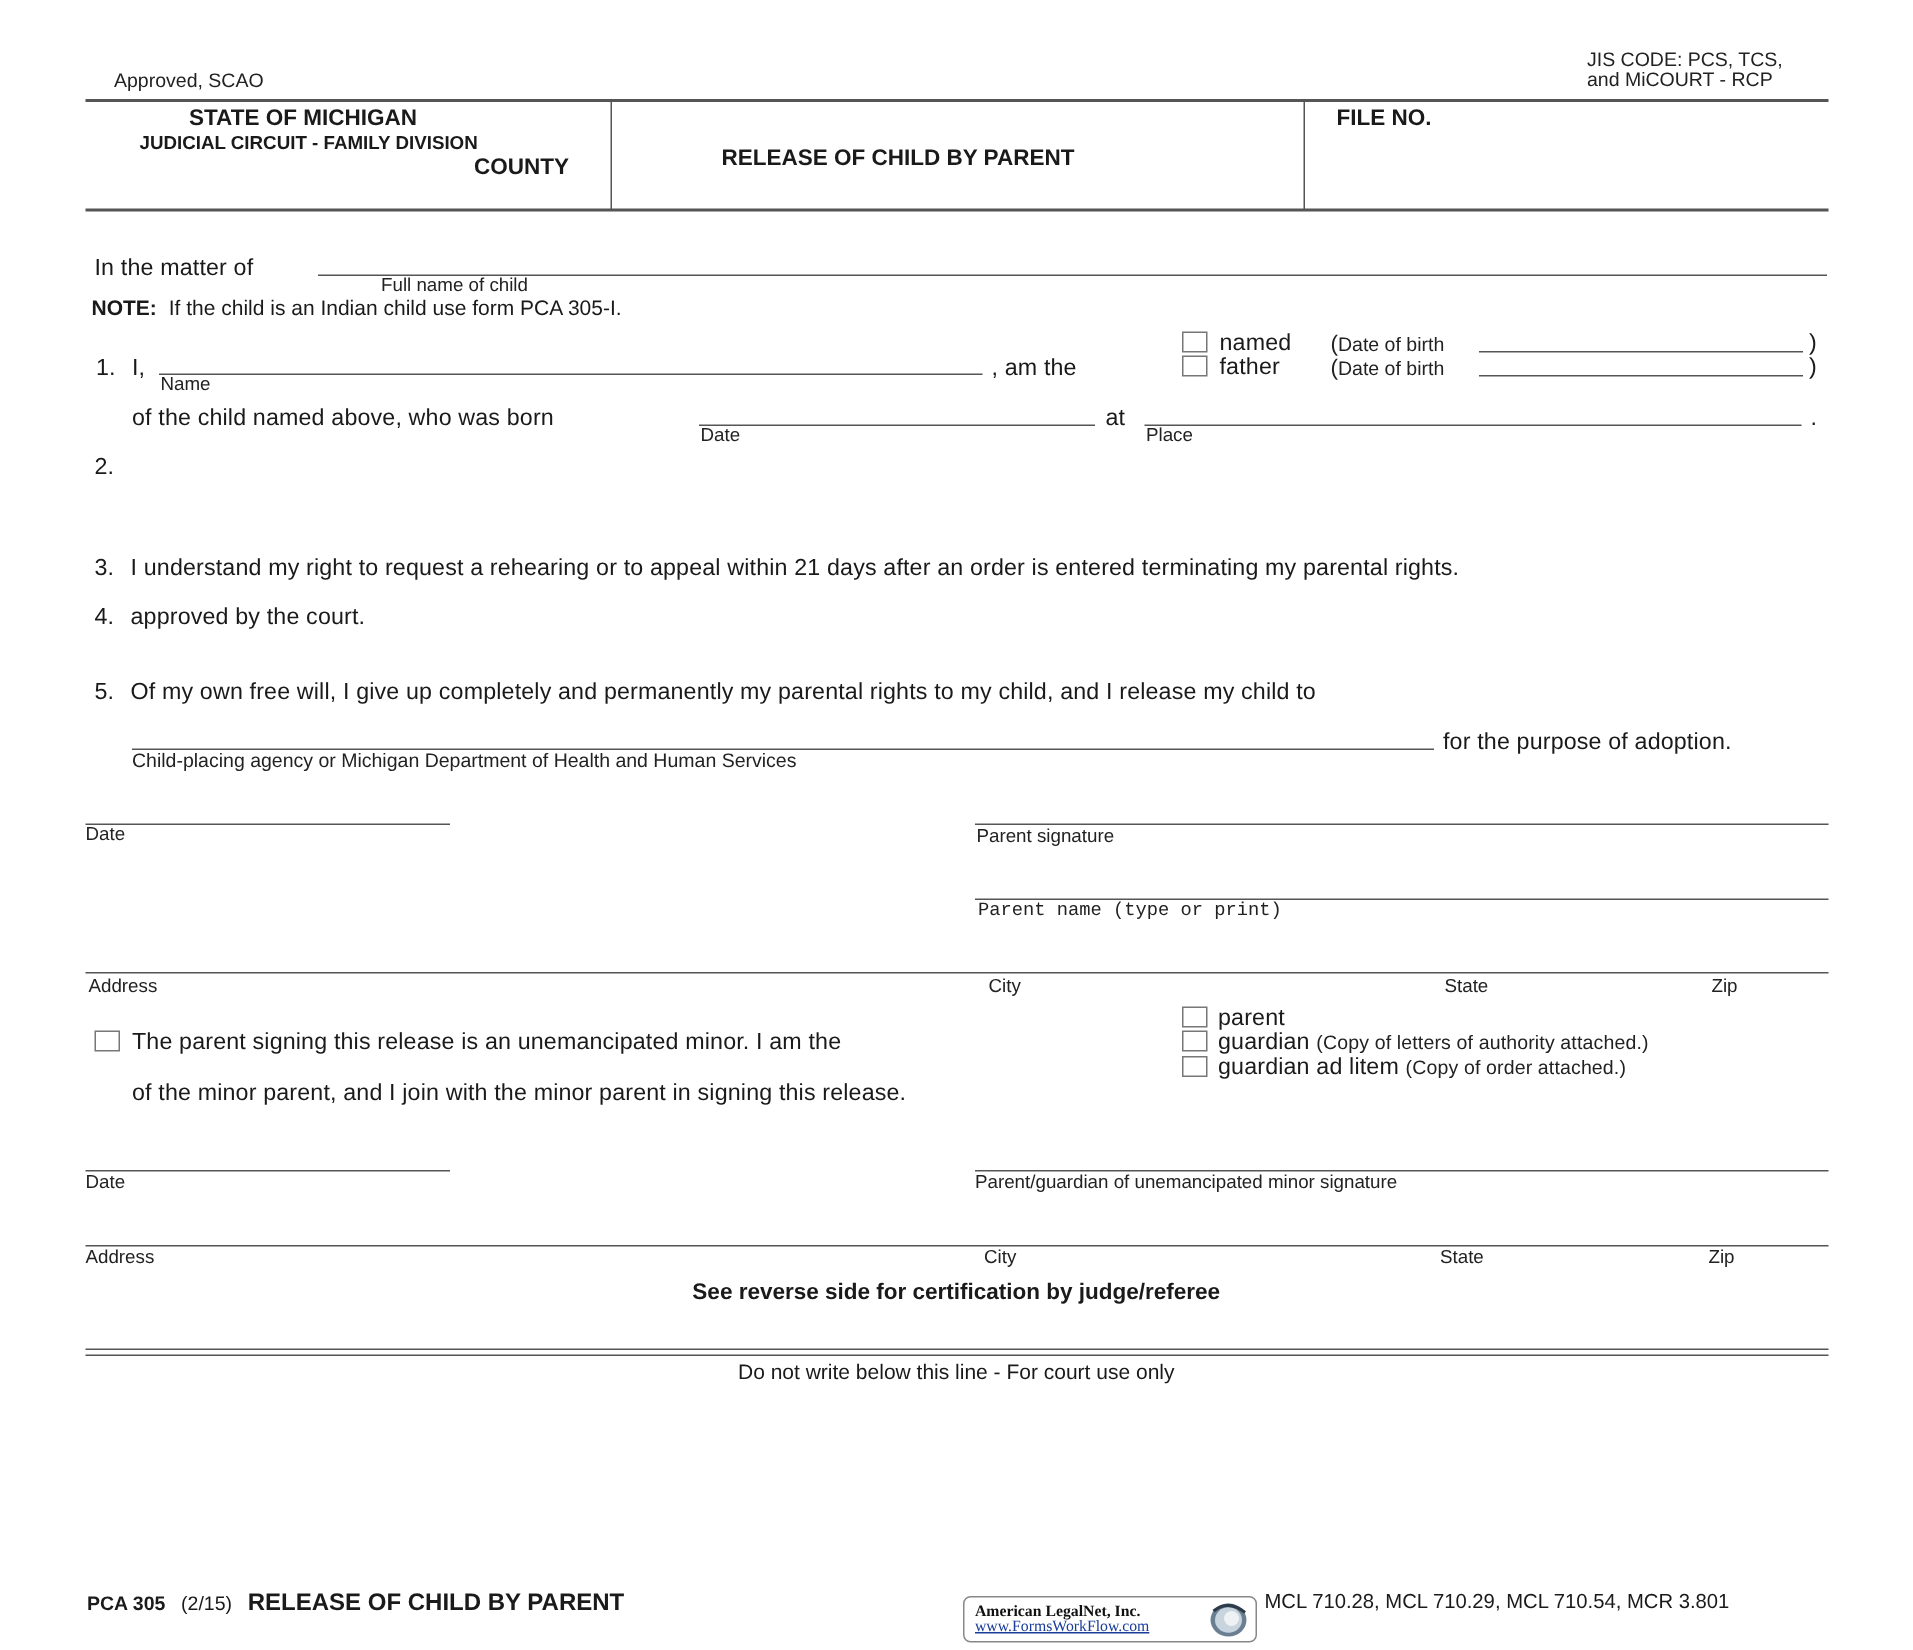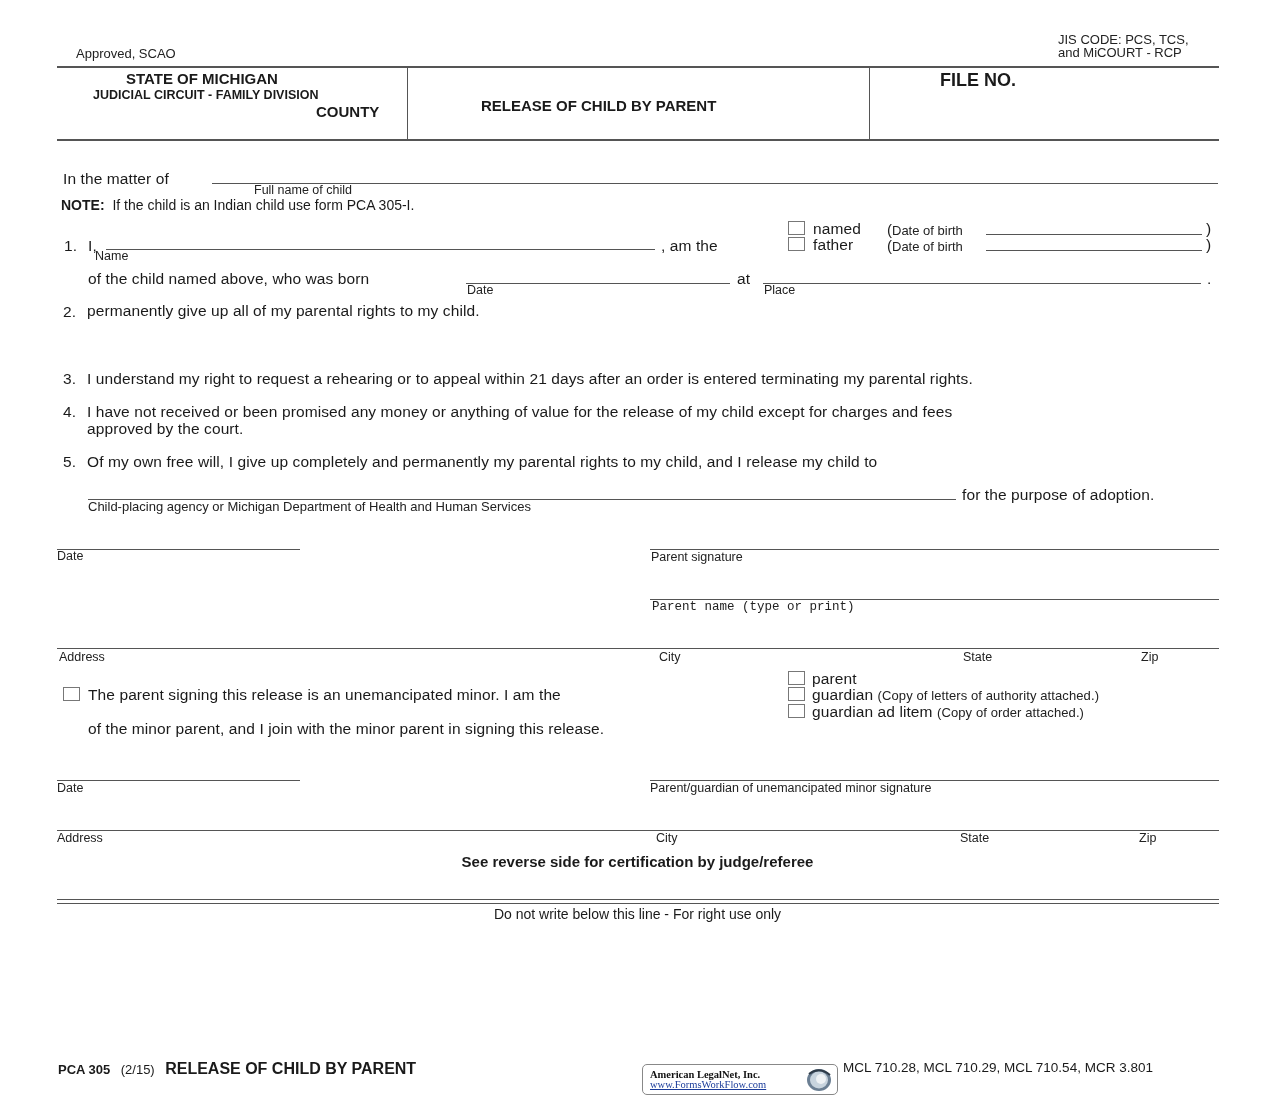--- a/index.html
+++ b/index.html
@@ -37,38 +37,38 @@
 <div class="hline thick" style="left:57px; top:139px; width:1162px;"></div>
 <div class="vline" style="left:407px; top:67px; height:73px;"></div>
 <div class="vline" style="left:869px; top:67px; height:73px;"></div>
 
 <div class="abs bold" style="left:126px; top:70px; font-size:15px;">STATE OF MICHIGAN</div>
 <div class="abs bold" style="left:93px; top:88px; font-size:12.5px;">JUDICIAL CIRCUIT - FAMILY DIVISION</div>
 <div class="abs bold" style="left:316px; top:103px; font-size:15px;">COUNTY</div>
 
 <div class="abs bold" style="left:481px; top:97px; font-size:15px;">RELEASE OF CHILD BY PARENT</div>
 
-<div class="abs bold" style="left:940px; top:70px; font-size:18px;text-align:right;">FILE NO.</div>
+<div class="abs bold" style="left:891px; top:70px; font-size:15px;text-align:right;">FILE NO.</div>
 <input class="field" style="left: 890px; top: 95px; width: 320px;" value="">
 
 <div class="abs body" style="left:63px; top:170px;">In the matter of</div>
 <input class="field" style="left: 212px; top: 164px; width: 1000px;" value="">
 <div class="hline" style="left:212px; top:183px; width:1006px;"></div>
 <div class="abs label" style="left:214px; top:183px;margin-left:40px;">Full name of child</div>
 
 <div class="abs" style="left:61px; top:197px; font-size:14px;">
   <span class="bold">NOTE:</span>
   <span style="margin-left:4px;">If the child is an Indian child use form PCA 305-I.</span>
 </div>
 
 <div class="abs body" style="left:64px; top:237px;">1.</div>
 <div class="abs body" style="left:88px; top:237px;">I,</div>
 <input class="field" style="left: 106px; top: 230px; width: 545px;" value="">
 <div class="hline" style="left:106px; top:249px; width:549px;"></div>
-<div class="abs label" style="left:95px; top:249px;">Name</div>
+<div class="abs label" style="left:107px; top:249px;">Name</div>
 <div class="abs body" style="left:661px; top:237px;">, am the</div>
 
 <div class="cb" style="left:788px; top:221px;"></div>
 <div class="abs body" style="left:813px; top:220px;">named</div>
 <div class="abs tiny" style="left:887px; top:221px; font-size:13px;"><span style="font-size:15px;">(</span>Date of birth</div>
 <input class="field" style="left: 986px; top: 217px; width: 212px;" value="">
 <div class="hline" style="left:986px; top:234px; width:216px;"></div>
 <div class="abs body" style="left:1206px; top:220px;">)</div>
 
 <div class="cb" style="left:788px; top:237px;"></div>
@@ -83,29 +83,27 @@
 <div class="hline" style="left:466px; top:283px; width:264px;"></div>
 <div class="abs label" style="left:467px; top:283px;">Date</div>
 <div class="abs body" style="left:737px; top:270px;">at</div>
 <input class="field" style="left: 763px; top: 264px; width: 434px;" value="">
 <div class="hline" style="left:763px; top:283px; width:438px;"></div>
 <div class="abs label" style="left:764px; top:283px;">Place</div>
 <div class="abs body" style="left:1207px; top:270px;">.</div>
 
 <div class="abs body" style="left:63px; top:303px;">2.</div>
 <div class="abs body" style="left:87px; top:303px; line-height:16.8px;">
-  <div>permanently give up all of my parental rights to my child.</div>
 </div>
 
 <div class="abs body" style="left:63px; top:370px;">3.</div>
 <div class="abs body" style="left:87px; top:370px;">I understand my right to request a rehearing or to appeal within 21 days after an order is entered terminating my parental rights.</div>
 
 <div class="abs body" style="left:63px; top:403px;">4.</div>
 <div class="abs body" style="left:87px; top:403px; line-height:17px;">
-  <div>I have not received or been promised any money or anything of value for the release of my child except for charges and fees</div>
   <div>approved by the court.</div>
 </div>
 
 <div class="abs body" style="left:63px; top:453px;">5.</div>
 <div class="abs body" style="left:87px; top:453px;">Of my own free will, I give up completely and permanently my parental rights to my child, and I release my child to</div>
 
 <input class="field" style="left: 88px; top: 481px; width: 862px;" value="">
 <div class="hline" style="left:88px; top:499px; width:868px;"></div>
 <div class="abs label" style="left:88px; top:499px; font-size:13px;">Child-placing agency or Michigan Department of Health and Human Services</div>
 <div class="abs body" style="left:962px; top:486px;">for the purpose of adoption.</div>
@@ -162,21 +160,21 @@
 <div class="abs label" style="left:656px; top:831px;">City</div>
 <div class="abs label" style="left:960px; top:831px;">State</div>
 <div class="abs label" style="left:1139px; top:831px;">Zip</div>
 
 <div class="abs bold" style="left:0; width:1275px; top:853px; text-align:center; font-size:15px; line-height:18px;">
   <div>See reverse side for certification by judge/referee</div>
 </div>
 
 <div class="hline" style="left:57px; top:899px; width:1162px;"></div>
 <div class="hline" style="left:57px; top:903px; width:1162px;"></div>
-<div class="abs" style="left:0; width:1275px; top:906px; text-align:center; font-size:14px;">Do not write below this line - For right use only</div>
+<div class="abs" style="left:0; width:1275px; top:906px; text-align:center; font-size:14px;">Do not write below this line - For court use only</div>
 
 <div class="abs" style="left:58px; top:1060px;">
   <span class="bold" style="font-size:13px;">PCA 305</span>
   <span style="font-size:13px; margin-left:6px;">(2/15)</span>
   <span class="bold" style="font-size:16px; margin-left:6px;">RELEASE OF CHILD BY PARENT</span>
 </div>
 
 <div class="logo">
   <span class="l1">American LegalNet, Inc.</span>
   <span class="l2">www.FormsWorkFlow.com</span>

